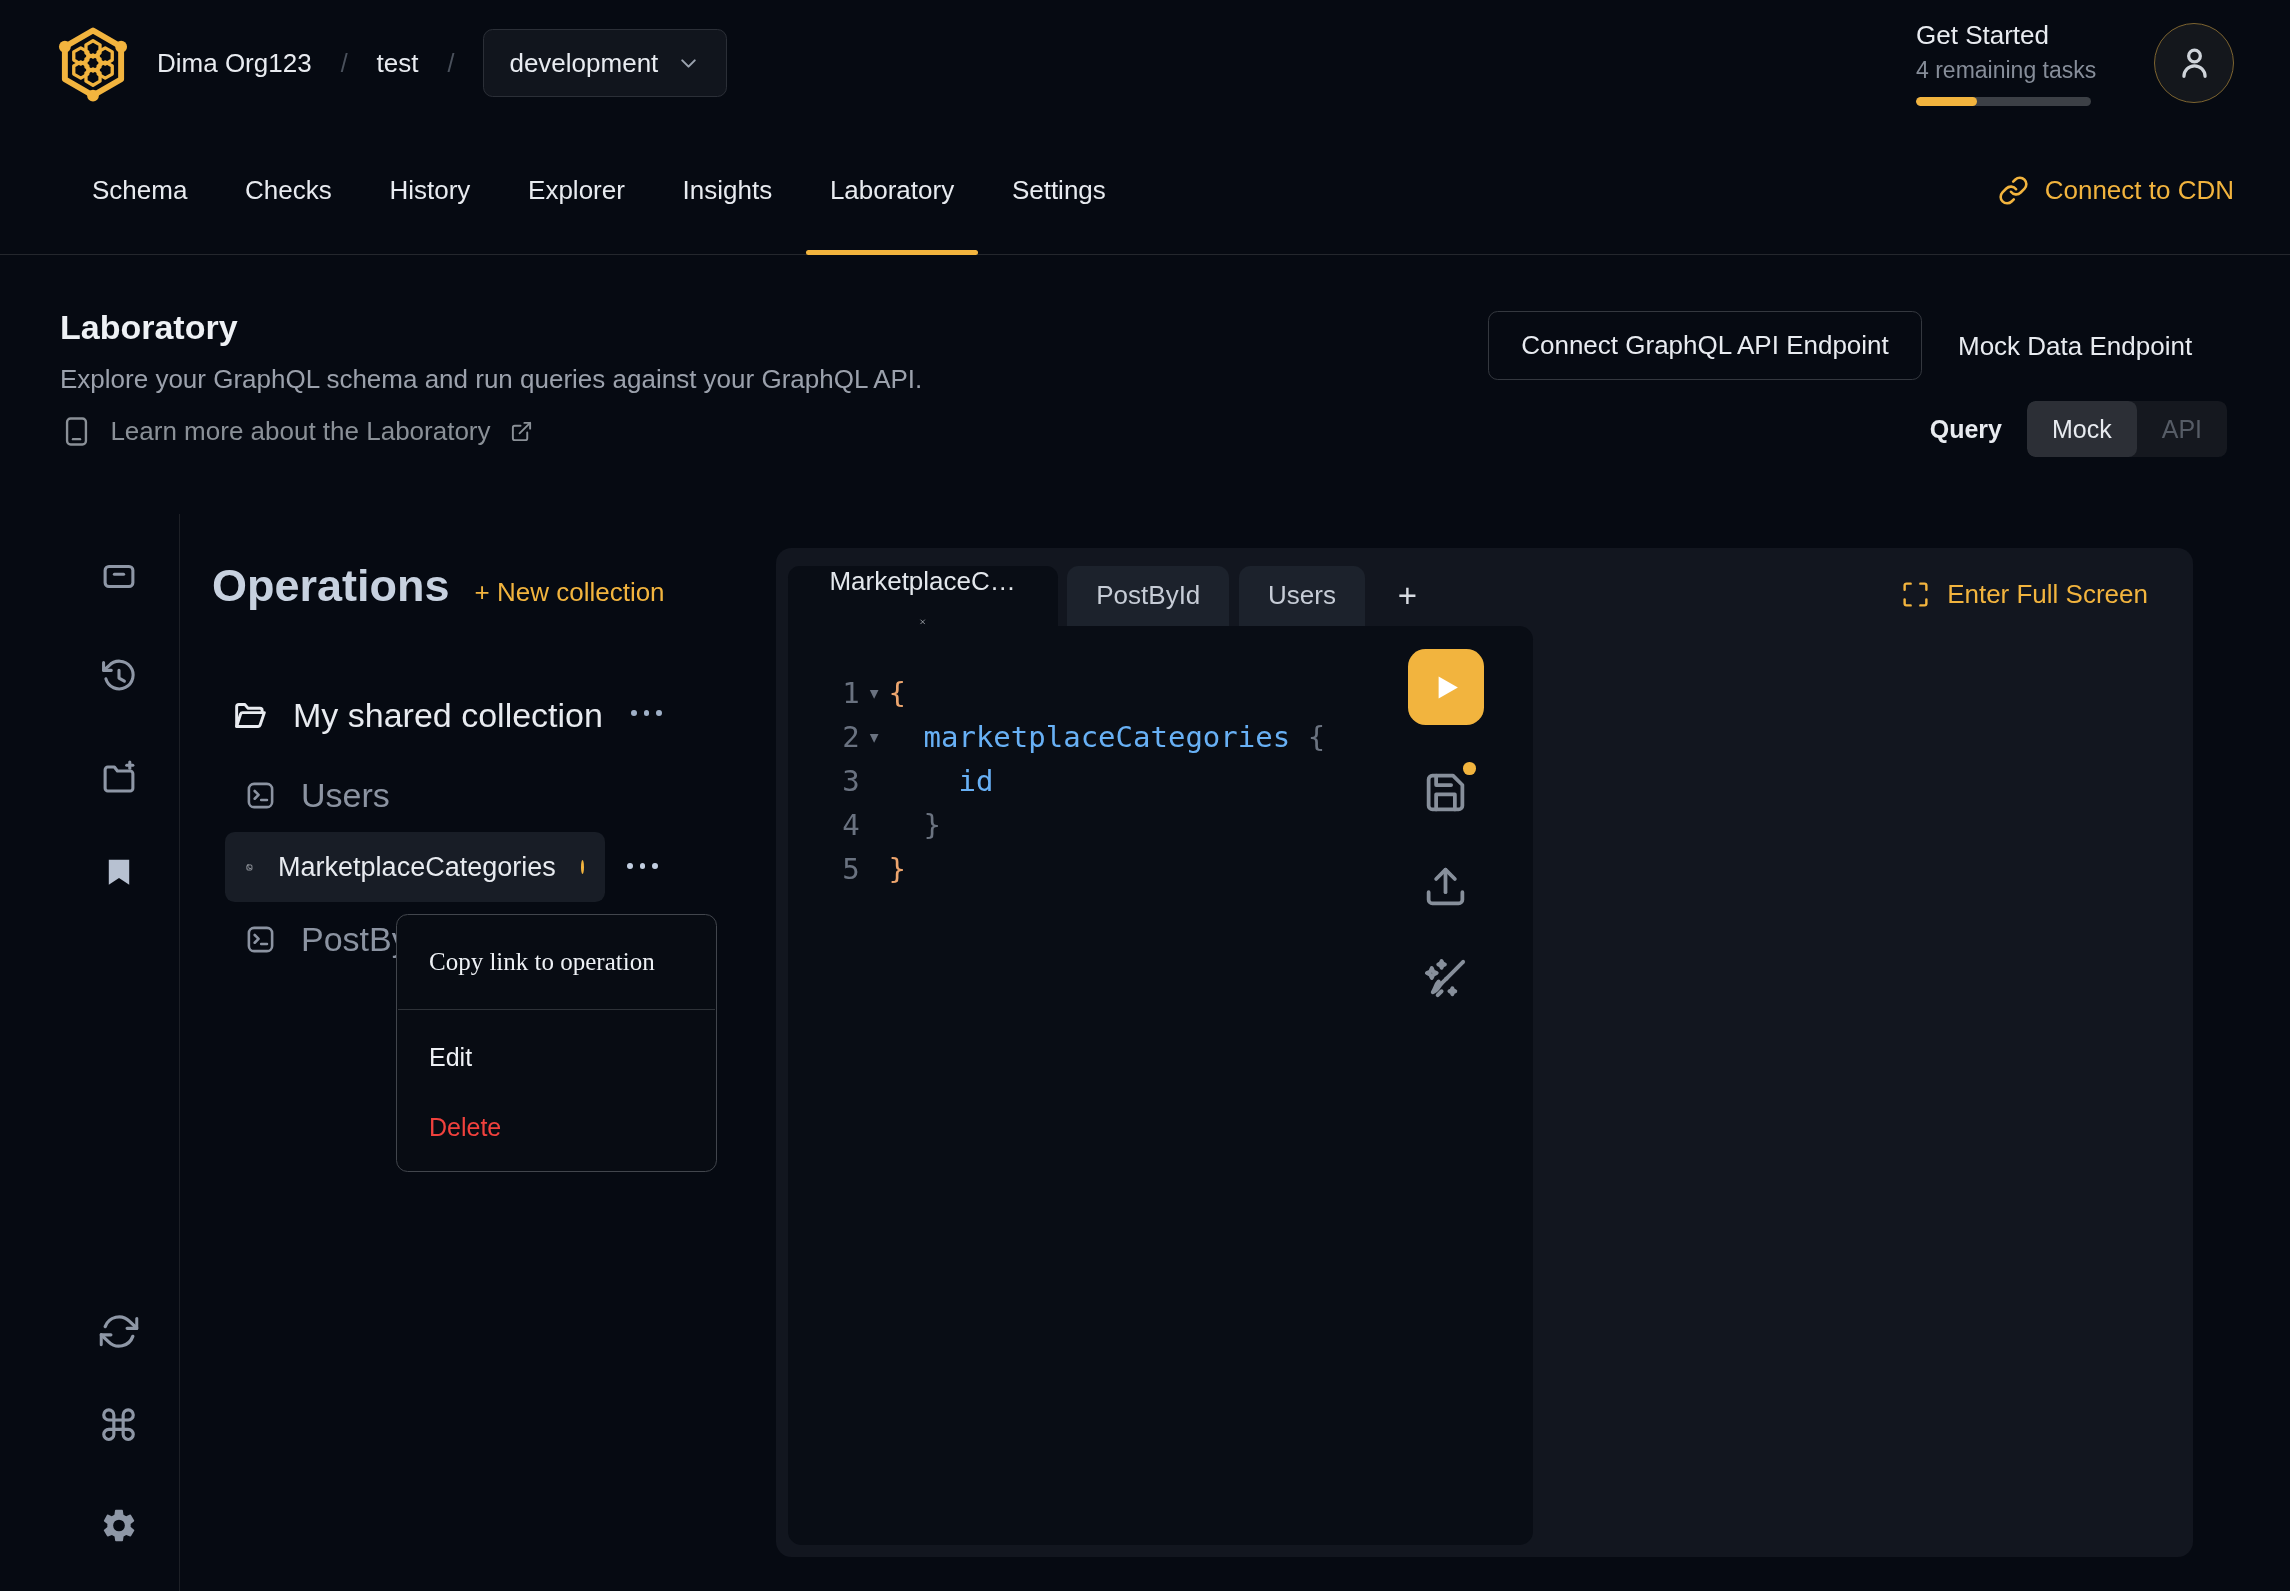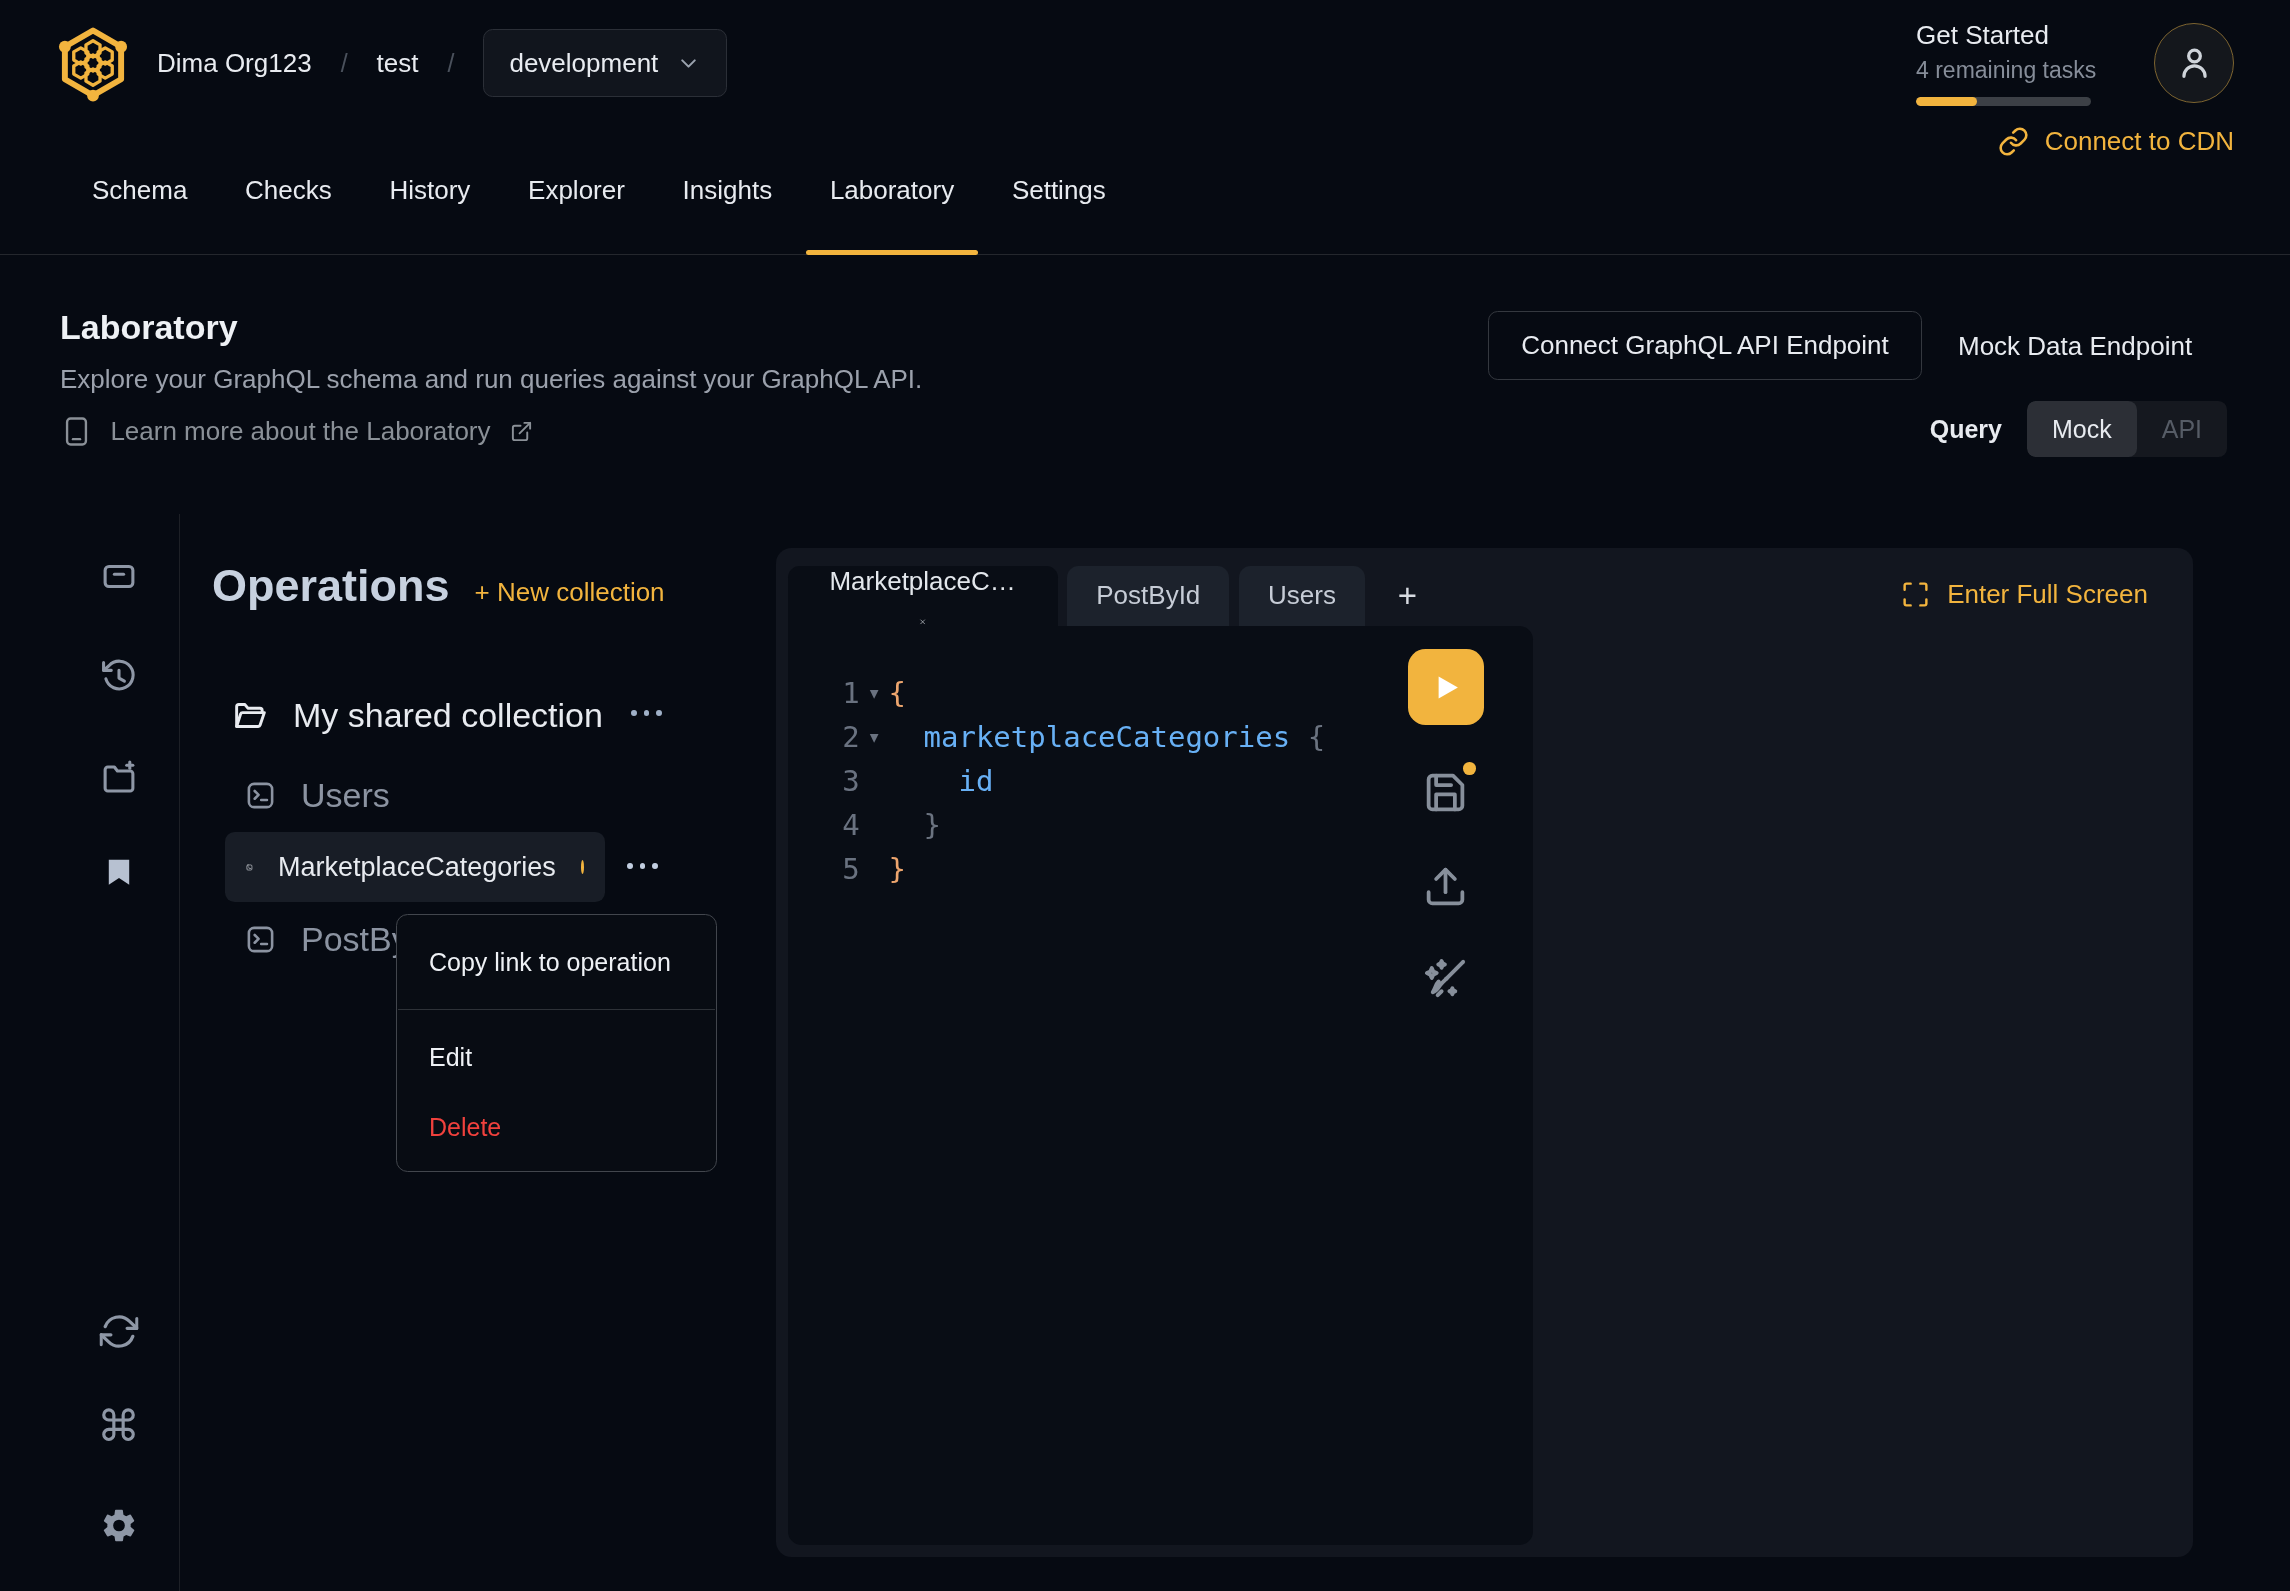--- a/index.html
+++ b/index.html
@@ -44,21 +44,21 @@
   .avatar{width:80px;height:80px;border-radius:50%;border:1.9px solid #7d6430;background:#14171c;
     display:flex;align-items:center;justify-content:center;color:#cfd4da;cursor:pointer;}
 
   
   .nav{position:absolute;left:0;top:126px;width:2290px;height:129px;display:flex;align-items:stretch;
     padding:0 56px 0 68px;border-bottom:1px solid #24272d;}
   .nav-tabs{display:flex;align-items:stretch;}
   .nav-tab{display:flex;align-items:center;padding:0 24px;margin-right:9.7px;font-size:26px;color:var(--txt);
     cursor:pointer;position:relative;}
   .nav-tab.active::after{content:"";position:absolute;left:0;right:0;bottom:-1px;height:4.9px;background:var(--accent);border-radius:2.9px;}
-  .cdn-link{margin-left:auto;display:flex;align-items:flex-start;gap:15.5px;color:var(--accent);font-size:26px;cursor:pointer;}
+  .cdn-link{margin-left:auto;display:flex;align-items:center;gap:15.5px;color:var(--accent);font-size:26px;cursor:pointer;}
 
   
   .intro{position:absolute;left:0;top:255px;width:2290px;height:259px;}
   .page-title{position:absolute;left:60px;top:53px;font-size:34px;font-weight:700;color:#eef1f5;}
   .page-desc{position:absolute;left:60px;top:109px;font-size:26px;color:#9ba1ac;}
   .learn-row{position:absolute;left:62px;top:160px;display:flex;align-items:center;gap:19.4px;
     color:#8a9097;font-size:26px;cursor:pointer;}
   .endpoint-btn{position:absolute;left:1488px;top:56px;width:434px;height:69px;border:1px solid #34383f;
     border-radius:9.7px;background:transparent;color:var(--txt);font-size:26px;cursor:pointer;}
   .mock-link{position:absolute;left:1958px;top:76px;font-size:26px;color:var(--txt);cursor:pointer;}
@@ -88,21 +88,21 @@
   .sel-dot{width:13.6px;height:13.6px;border-radius:50%;background:var(--accent);margin-left:auto;}
   .dots{display:flex;gap:6.8px;cursor:pointer;}
   .dots i{width:5.8px;height:5.8px;border-radius:50%;background:currentColor;}
   .dots.col-dots{position:absolute;left:631px;top:710px;color:#9fb0c7;}
   .dots.sel-dots{position:absolute;left:627px;top:863px;color:#c2cee0;}
 
   
   .ctx{position:absolute;left:396px;top:914px;width:321px;height:258px;background:#080c13;
     border:1.5px solid #42464d;border-radius:11.6px;padding:0 0;z-index:5;}
   .ctx-item{padding:0 32px;font-size:25px;color:#eef1f5;display:flex;align-items:center;cursor:pointer;}
-  .ctx-item.first{height:94px;}
+  .ctx-item.first{height:94px;font-family:Liberation Serif, serif;}
   .ctx-item.mid{height:80px;margin-top:7.8px;}
   .ctx-item.danger{height:60px;color:var(--danger);}
   .ctx-divider{height:1px;background:#2e3238;margin:0 1px;}
 
   
   .editor-panel{position:absolute;left:776px;top:548px;width:1417px;height:1009px;background:var(--panel);border-radius:15.5px;}
   .tabs-row{position:absolute;left:11.6px;top:17.5px;display:flex;align-items:flex-end;gap:9.7px;height:60px;}
   .etab{height:60px;display:flex;align-items:center;gap:21.3px;padding:0 29px;font-size:26px;
     border-radius:11.6px 11.6px 0 0;background:#1c222c;color:#c6ccd6;cursor:pointer;}
   .etab.active{background:var(--inner);color:#e3e7ec;width:270px;flex-direction:column;}

